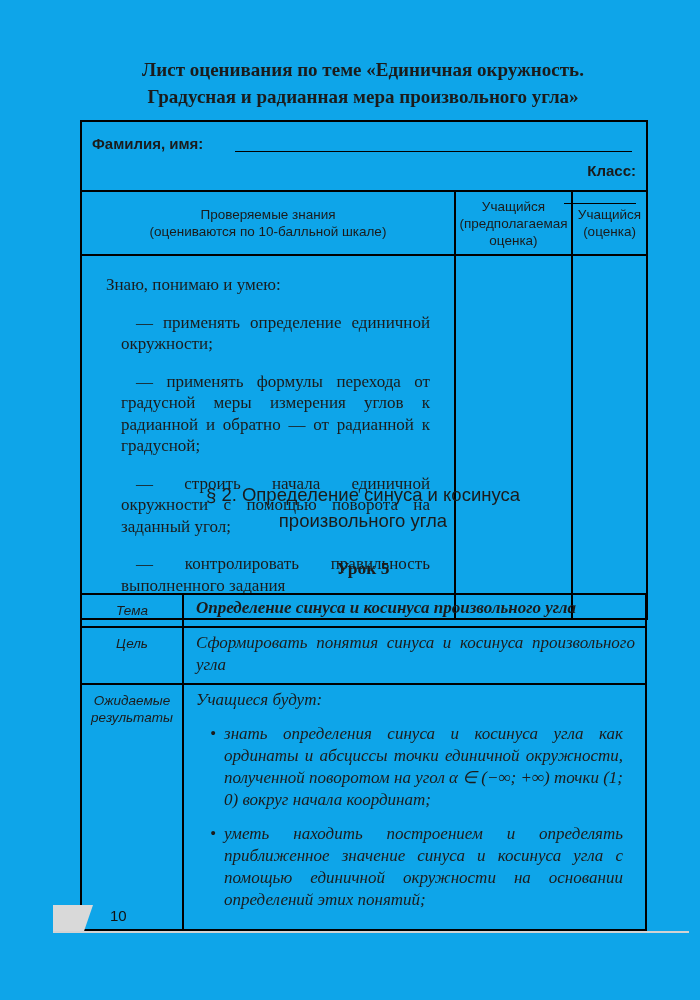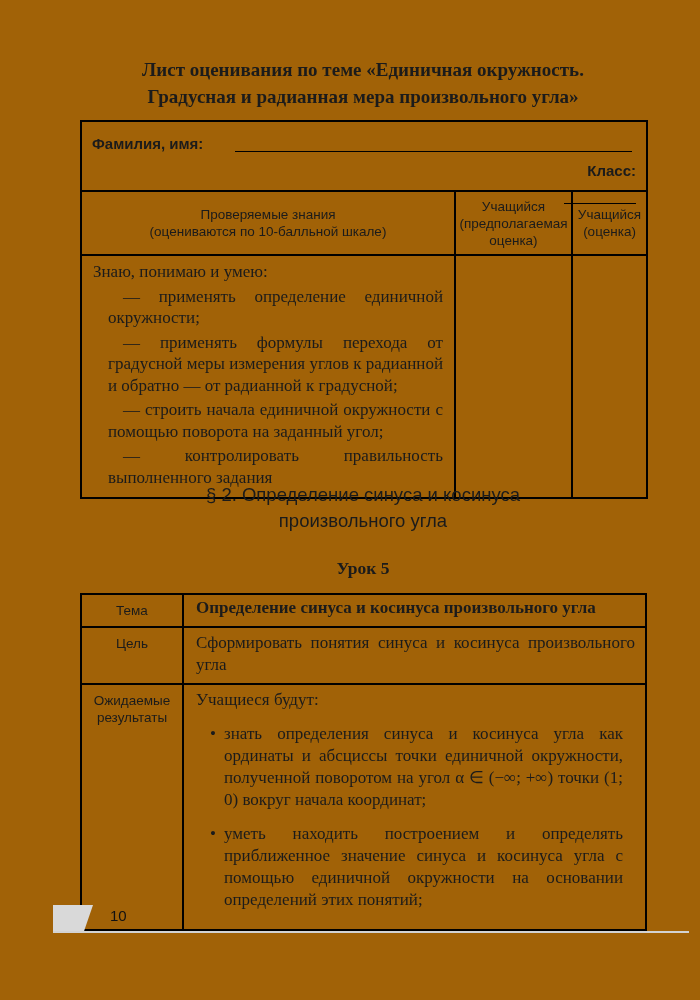--- a/index.html
+++ b/index.html
@@ -6,21 +6,21 @@
   html, body { margin: 0; padding: 0; }
   body {
     width: 700px; height: 1000px;
     background: #ffffff;
     color: #1b1b1b;
     font-family: "Liberation Serif", serif;
   }
   .page {
     position: relative;
     width: 700px; height: 1000px;
-    background: #a16207;
+    background: #0ea5e9;
     overflow: hidden;
   }
 
   
   .doc-title {
     position: absolute;
     top: 56px; left: 80px; width: 566px;
     text-align: center;
     font-family: "Liberation Serif", serif;
     font-weight: bold;
@@ -67,21 +67,21 @@
   .hdr-cell span { display: block; }
 
   .knowledge-cell {
     vertical-align: top !important;
     height: 213px;
     padding: 2px 8px 6px 8px !important;
     font-size: 17px;
     line-height: 21.5px;
     text-align: justify;
   }
-  .knowledge-cell p { margin: 3px; }
+  .knowledge-cell p { margin: 16px; }
   .k-item { padding-left: 15px; text-indent: 15px; }
 
   
   .section-heading {
     position: absolute;
     top: 482px; left: 80px; width: 566px;
     text-align: center;
     font-family: "Liberation Sans", sans-serif;
     font-weight: normal;
     font-size: 18.5px;
@@ -96,20 +96,21 @@
     font-size: 17.5px;
   }
 
   
   table.lesson {
     position: absolute;
     top: 593px; left: 80px;
     width: 567px;
     border-collapse: collapse;
     table-layout: fixed;
+    font-style: italic;
   }
   table.lesson td { border: 2px solid #000; padding: 0; }
   .label-col {
     width: 102px;
     text-align: center;
     font-family: "Liberation Sans", sans-serif;
     font-size: 13.5px;
     line-height: 17px;
     vertical-align: top;
     padding-top: 7px !important;

